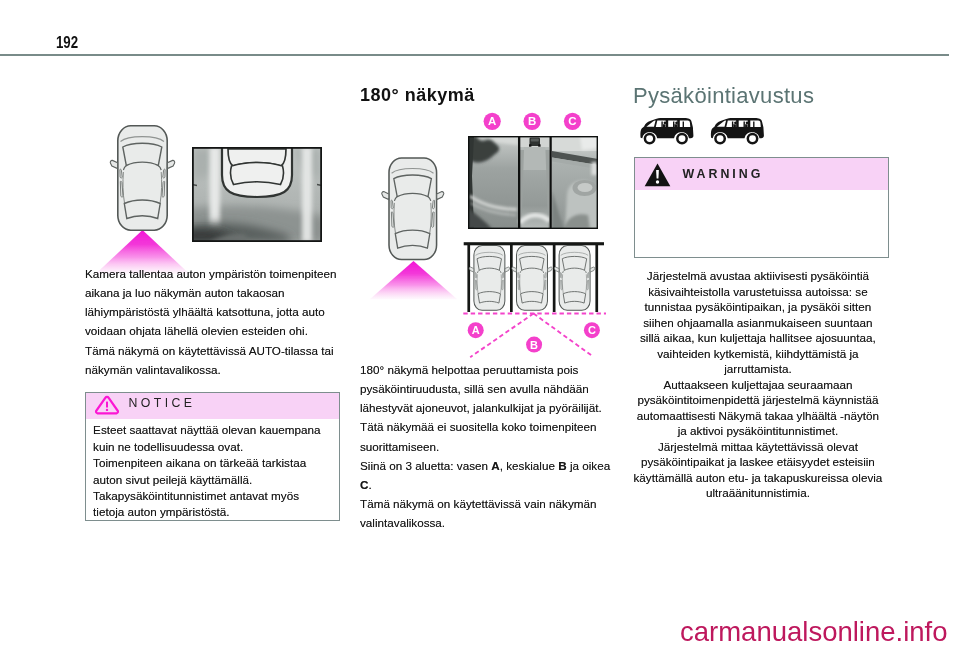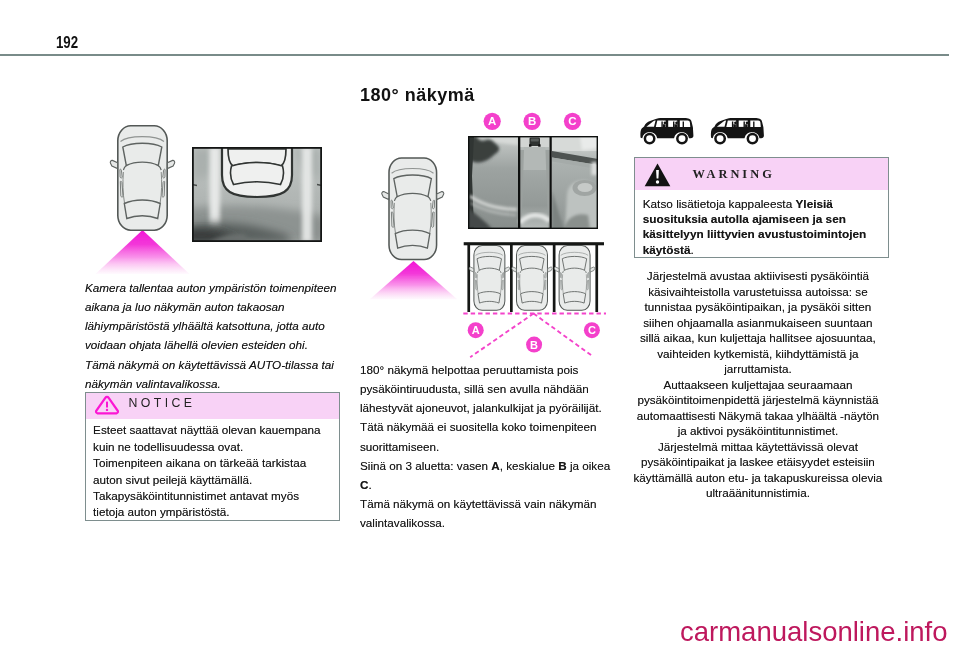--- a/index.html
+++ b/index.html
@@ -71,21 +71,21 @@
     <path d="M-5,95 L-5,84 C18,80 34,85 48,95 Z" fill="#343937" filter="url(#b2)"></path>
     <path d="M20,95 C28,89 40,86 52,87 L58,95 Z" fill="#6b706e" filter="url(#b1)"></path>
     <g>
       <path d="M30,-4 L100,-4 L100,28 C100,44 91,50 65,50 C39,50 30,44 30,28 Z" fill="#eff0ef" stroke="#313533" stroke-width="2.2"></path>
       <path d="M36,2 C36,12 38,17 41,19 C55,14.5 75,14.5 89,19 C92,17 94,12 94,2 Z" fill="#eff0ef" stroke="#313533" stroke-width="1.7"></path>
       <path d="M39.5,19 C55,14.3 75,14.3 90.5,19 C92.5,26 91.5,32 88.5,37.5 C72,33.7 58,33.7 41.5,37.5 C38.5,32 37.5,26 39.5,19 Z" fill="#eff0ef" stroke="#313533" stroke-width="1.6"></path>
     </g>
     <path d="M0,37.5 L5,38.5 M125,37.5 L130,38.5" stroke="#4a4e4c" stroke-width="1.4"></path>
     <rect x="0" y="0" width="130" height="95" fill="none" stroke="#131514" stroke-width="3.6"></rect>
   </svg>
-  <div class="abs para c12" style="left:85px;top:278px;font-style:italic;">Kamera tallentaa auton ympäristön toimenpiteen<br>aikana ja luo näkymän auton takaosan<br>lähiympäristöstä ylhäältä katsottuna, jotta auto<br>voidaan ohjata lähellä olevien esteiden ohi.<br>Tämä näkymä on käytettävissä AUTO-tilassa tai<br>näkymän valintavalikossa.</div>
+  <div class="abs para c12" style="left:85px;top:264px;">Kamera tallentaa auton ympäristön toimenpiteen<br>aikana ja luo näkymän auton takaosan<br>lähiympäristöstä ylhäältä katsottuna, jotta auto<br>voidaan ohjata lähellä olevien esteiden ohi.<br>Tämä näkymä on käytettävissä AUTO-tilassa tai<br>näkymän valintavalikossa.</div>
 
   <div class="abs" style="left:85px;top:392px;width:252.7px;height:127.4px;border:1.7px solid #7e8e8e;background:#fff;">
     <div style="height:25.8px;background:#f8d2f6;position:relative;">
       <svg style="position:absolute;left:8.2px;top:2px;" width="26" height="20" viewBox="0 0 26 20">
         <path d="M11.3,2.8 L2.1,16.1 A1.7,1.7 0 0 0 3.5,18.3 L22.5,18.3 A1.7,1.7 0 0 0 23.9,16.1 L14.7,2.8 A2.1,2.1 0 0 0 11.3,2.8 Z" fill="none" stroke="#fb16d4" stroke-width="2.2"></path>
         <rect x="12" y="6.6" width="2" height="5.9" fill="#fb16d4"></rect>
         <circle cx="13" cy="14.9" r="1.2" fill="#fb16d4"></circle>
       </svg>
       <div style="position:absolute;left:42.5px;top:2.6px;font-size:12.3px;letter-spacing:3.4px;color:#222;">NOTICE</div>
     </div>
@@ -197,20 +197,21 @@
       <circle cx="14.7" cy="90.2" r="8" fill="#f440cb"></circle>
         <text x="14.7" y="94.1">A</text>
       <circle cx="130.9" cy="90.2" r="8" fill="#f440cb"></circle>
         <text x="130.9" y="94.1">C</text>
       <circle cx="73.1" cy="104.6" r="8" fill="#f440cb"></circle>
         <text x="73.1" y="108.5">B</text>
     </g>
   </svg>
   <div class="abs para c12" style="left:360px;top:360px;">180° näkymä helpottaa peruuttamista pois<br>pysäköintiruudusta, sillä sen avulla nähdään<br>lähestyvät ajoneuvot, jalankulkijat ja pyöräilijät.<br>Tätä näkymää ei suositella koko toimenpiteen<br>suorittamiseen.<br>Siinä on 3 aluetta: vasen <b>A</b>, keskialue <b>B</b> ja oikea<br><b>C</b>.<br>Tämä näkymä on käytettävissä vain näkymän<br>valintavalikossa.</div>
 
+  <div class="abs" style="left:633px;top:85px;font-size:22px;line-height:22px;letter-spacing:0.3px;color:#5b7473;">Pysäköintiavustus</div>
   <svg class="abs" style="left:638px;top:116px;" width="130" height="31" viewBox="0 0 130 31">
     <g id="van">
       <path d="M2.6,21.8 C2.1,16.2 2.7,13.3 4.3,11.9 L6.1,10.4 C7.1,7.6 9.6,6 12.1,5.1 L17,3.3 C19,2.5 21.6,2.1 24.1,2.1 L46.6,2.1 C50.1,2.1 52.9,2.9 53.5,5.5 L54.9,11.3 L55.4,19.4 C55.5,21.2 54.4,22.2 52.7,22.2 L51,22.2 A7.7,7.7 0 0 0 36,22.2 L19.2,22.2 A7.7,7.7 0 0 0 4.2,22.2 Z" fill="#141414"></path>
       <path d="M8.4,10.7 L14.6,5.7 C15.5,5 16.5,4.7 17.6,4.6 L16,10.7 Z" fill="#fff"></path>
       <path d="M19.3,4.5 L27.6,4.5 L27.6,10.9 L17.8,10.9 Z" fill="#fff"></path>
       <path d="M30.2,4.5 L39.2,4.5 L39.2,10.9 L30.2,10.9 Z" fill="#fff"></path>
       <path d="M41.8,4.5 L49.6,4.5 C51,4.5 51.8,5.2 51.9,6.5 L52.3,10.9 L41.8,10.9 Z" fill="#fff"></path>
       <path d="M23.4,5.6 L24.8,5.6 L24.8,10.9 L23.4,10.9 Z M25.6,6.8 A1.3,1.3 0 1 1 25.6,6.81 Z M25,8.3 L27.4,8.3 L27.4,10.9 L25,10.9 Z" fill="#141414"></path>
       <path d="M35,5.6 L36.4,5.6 L36.4,10.9 L35,10.9 Z M37.2,6.8 A1.3,1.3 0 1 1 37.2,6.81 Z M36.6,8.3 L39,8.3 L39,10.9 L36.6,10.9 Z" fill="#141414"></path>
       <path d="M44.6,5.6 L46,5.6 L46,10.9 L44.6,10.9 Z" fill="#141414"></path>
@@ -224,20 +225,19 @@
       </g>
   </svg>
 
   <div class="abs" style="left:633.5px;top:156.5px;width:253.3px;height:99.8px;border:1.7px solid #7e8e8e;background:#fff;">
     <div style="height:32.5px;background:#f8d2f6;position:relative;">
       <svg style="position:absolute;left:9px;top:5px;" width="27" height="25" viewBox="0 0 27 25">
         <path d="M13.5,0.5 L26.3,23.2 L0.7,23.2 Z" fill="#131313"></path>
         <path d="M12.1,7 L14.9,7 L14.4,15.5 L12.6,15.5 Z" fill="#fff"></path>
         <circle cx="13.5" cy="19" r="1.7" fill="#fff"></circle>
       </svg>
-      <div style="position:absolute;left:58px;top:9.5px;font-size:12.4px;font-weight:bold;letter-spacing:3px;color:#222;font-family:Liberation Serif, serif;">WARNING</div>
+      <div style="position:absolute;left:48px;top:9.5px;font-size:12.4px;font-weight:bold;letter-spacing:3px;color:#222;">WARNING</div>
     </div>
-    <div class="para" style="margin:7.3px 0 0 8.2px;line-height:15.1px;font-size:11.8px;">Katso lisätietoja kappaleesta <b>Yleisiä</b><br><b>suosituksia autolla ajamiseen ja sen</b><br><b>käsittelyyn liittyvien avustustoimintojen</b><br><b>käytöstä</b>.</div>
   </div>
   <div class="abs para c3" style="left:633.5px;top:268.4px;">Järjestelmä avustaa aktiivisesti pysäköintiä<br>käsivaihteistolla varustetuissa autoissa: se<br>tunnistaa pysäköintipaikan, ja pysäköi sitten<br>siihen ohjaamalla asianmukaiseen suuntaan<br>sillä aikaa, kun kuljettaja hallitsee ajosuuntaa,<br>vaihteiden kytkemistä, kiihdyttämistä ja<br>jarruttamista.<br>Auttaakseen kuljettajaa seuraamaan<br>pysäköintitoimenpidettä järjestelmä käynnistää<br>automaattisesti Näkymä takaa ylhäältä -näytön<br>ja aktivoi pysäköintitunnistimet.<br>Järjestelmä mittaa käytettävissä olevat<br>pysäköintipaikat ja laskee etäisyydet esteisiin<br>käyttämällä auton etu- ja takapuskureissa olevia<br>ultraäänitunnistimia.</div>
 
   <div class="abs" style="left:680px;top:618px;font-size:27.5px;line-height:27.5px;color:#be185d;">carmanualsonline.info</div>
 </div>
 
 </body></html>

